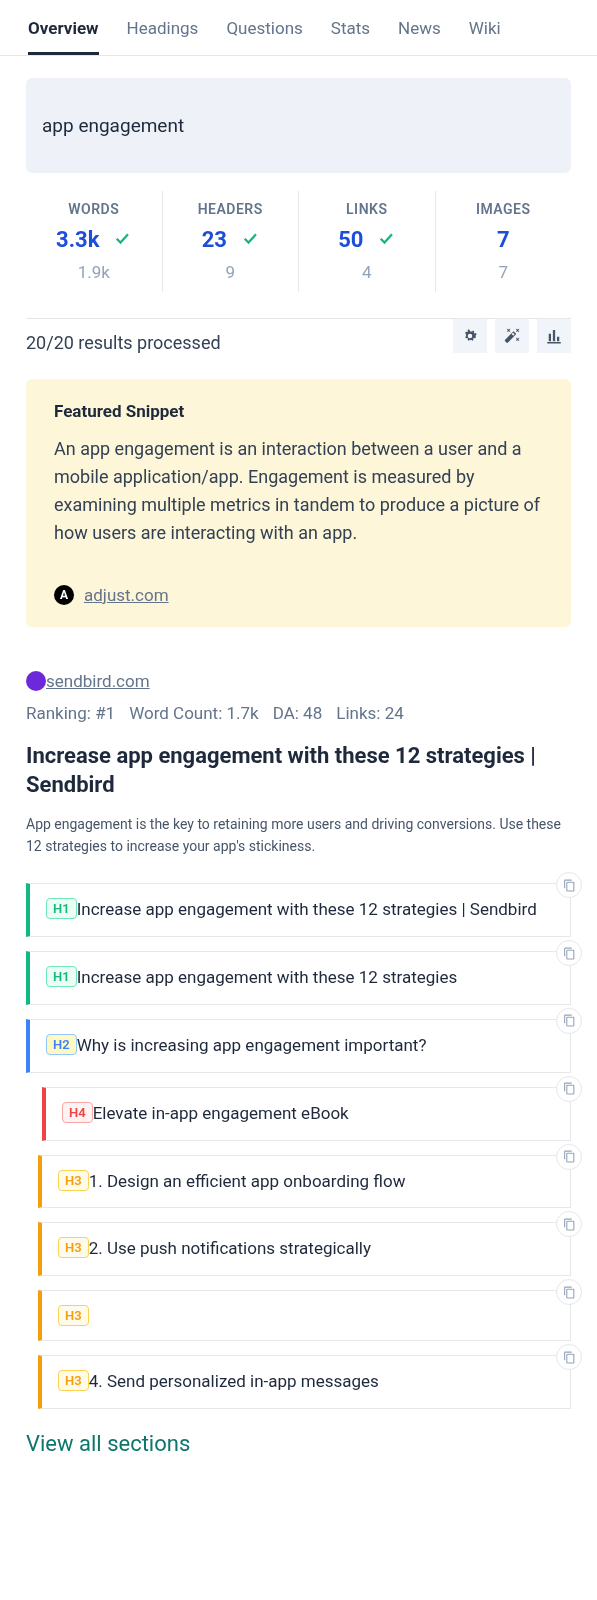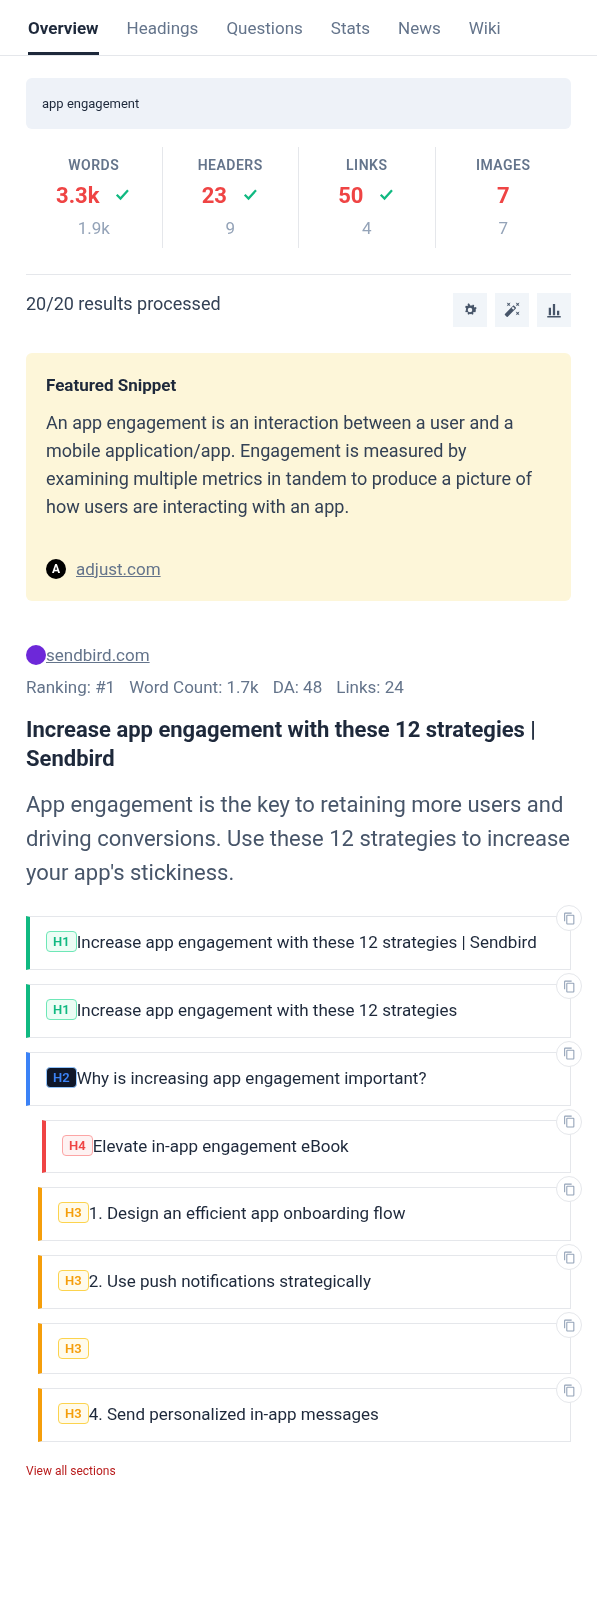--- a/index.html
+++ b/index.html
@@ -1,58 +1,58 @@
 <!DOCTYPE html>
 <html><head>
 <meta charset="utf-8">
 <style>
 *{box-sizing:border-box;margin:0;padding:0}
 body{font-family:-apple-system,BlinkMacSystemFont,"Segoe UI",Roboto,sans-serif;background:#fff;width:597px;color:#1e293b}
 .tabs{display:flex;gap:28px;padding:10px 28px 0;border-bottom:1px solid #e5e7eb}
 .tab{padding:8px 0 14px;color:#64748b;font-size:17px;cursor:pointer}
 .tab.active{color:#1e293b;font-weight:700;border-bottom:3px solid #1e293b}
-.kw-box{margin:22px 26px 0;background:#eef2f8;border-radius:6px;padding:18px 16px;font-size:13px;color:#1e293b}
+.kw-box{margin:22px 26px 0;background:#eef2f8;border-radius:6px;padding:36px 16px;font-size:19px;color:#1e293b}
 .stats-row{display:flex;margin:18px 26px 0}
 .stat{flex:1;text-align:center;padding:10px 0;border-right:1px solid #e5e7eb}
 .stat:last-child{border-right:none}
 .stat-label{color:#64748b;font-size:14px;font-weight:600;letter-spacing:.5px;margin-bottom:10px}
-.stat-value{display:flex;align-items:flex-end;justify-content:center;gap:14px;font-size:22px;font-weight:700;color:#ef4444;margin-bottom:10px}
+.stat-value{display:flex;align-items:flex-end;justify-content:center;gap:14px;font-size:22px;font-weight:700;color:#1d4ed8;margin-bottom:10px}
 .stat-sub{color:#94a3b8;font-size:17px}
 .check svg{width:18px;height:18px}
-.toolbar{display:flex;align-items:flex-start;justify-content:space-between;margin:26px 26px 0;padding-top:18px;border-top:1px solid #e5e7eb}
+.toolbar{display:flex;align-items:flex-end;justify-content:space-between;margin:26px 26px 0;border-top:1px solid #e5e7eb}
 .results-txt{font-size:18px;color:#334155}
 .icon-btns{display:flex;gap:8px}
 .icon-btn{width:34px;height:34px;background:#f1f5f9;display:flex;align-items:center;justify-content:center;cursor:pointer}
 .icon-btn svg{width:18px;height:18px;fill:#475569}
-.snippet{margin:26px 26px 0;background:#fdf6d9;border-radius:6px;padding:22px 20px}
+.snippet{margin:26px 26px 0;background:#fdf6d9;border-radius:6px;padding:22px 28px}
 .snippet-title{font-weight:700;font-size:17px;color:#1e293b;margin-bottom:14px}
 .snippet-body{font-size:18px;color:#334155;line-height:1.55;margin-bottom:38px}
 .snippet-src{display:flex;align-items:center;gap:10px}
 .src-icon{width:20px;height:20px;border-radius:50%}
 .src-link{color:#64748b;text-decoration:underline;font-size:17px}
 .result{margin:44px 26px 0}
 .src-row{display:flex;align-items:center;margin-bottom:12px}
 .sendbird-icon{width:20px;height:20px;border-radius:50%;background:#6d28d9}
 .meta-row{display:flex;gap:14px;color:#64748b;font-size:17px;margin-bottom:18px}
 .result-title{font-size:22px;font-weight:700;line-height:1.35;margin-bottom:14px;color:#1e293b}
-.result-desc{font-size:22px;color:#475569;line-height:1.55;margin-bottom:26px}
+.result-desc{font-size:14px;color:#475569;line-height:1.55;margin-bottom:26px}
 .heading-item{position:relative;border:1px solid #e5e7eb;border-left-width:4px;padding:14px 16px;margin-bottom:14px;display:flex;align-items:flex-start;}
 .heading-item.h1{border-left-color:#10b981}
 .heading-item.h2{border-left-color:#3b82f6}
 .heading-item.h3{border-left-color:#f59e0b;margin-left:12px}
 .heading-item.h4{border-left-color:#ef4444;margin-left:16px}
 .h-badge{font-size:13px;font-weight:600;padding:3px 6px;border-radius:4px;line-height:1}
 .h1 .h-badge{color:#10b981;border:1px solid #6ee7b7;background:#ecfdf5}
-.h2 .h-badge{color:#3b82f6;border:1px solid #93c5fd;background:#0f172a}
+.h2 .h-badge{color:#3b82f6;border:1px solid #93c5fd;background:#fef9c3}
 .h3 .h-badge{color:#f59e0b;border:1px solid #fcd34d;background:#fffbeb}
 .h4 .h-badge{color:#ef4444;border:1px solid #fca5a5;background:#fef2f2}
 .h-text{font-size:17px;color:#1e293b;line-height:1.4}
 .copy-btn{position:absolute;right:-12px;top:-12px;width:26px;height:26px;border-radius:50%;background:#fff;border:1px solid #e5e7eb;display:flex;align-items:center;justify-content:center;cursor:pointer}
 .copy-btn svg{width:13px;height:13px;fill:#94a3b8}
-.view-all{margin:22px 26px 15px;color:#b91c1c;font-size:12px;cursor:pointer}
+.view-all{margin:22px 26px 15px;color:#0f766e;font-size:22px;cursor:pointer}
 .adjust-icon{background:#000;display:flex;align-items:center;justify-content:center;color:#fff;font-size:12px;font-weight:700}
 </style>
 </head>
 <body>
 
 <div class="tabs" id="tabs">
     <div class="tab active">Overview</div>
     <div class="tab">Headings</div>
     <div class="tab">Questions</div>
     <div class="tab">Stats</div>

